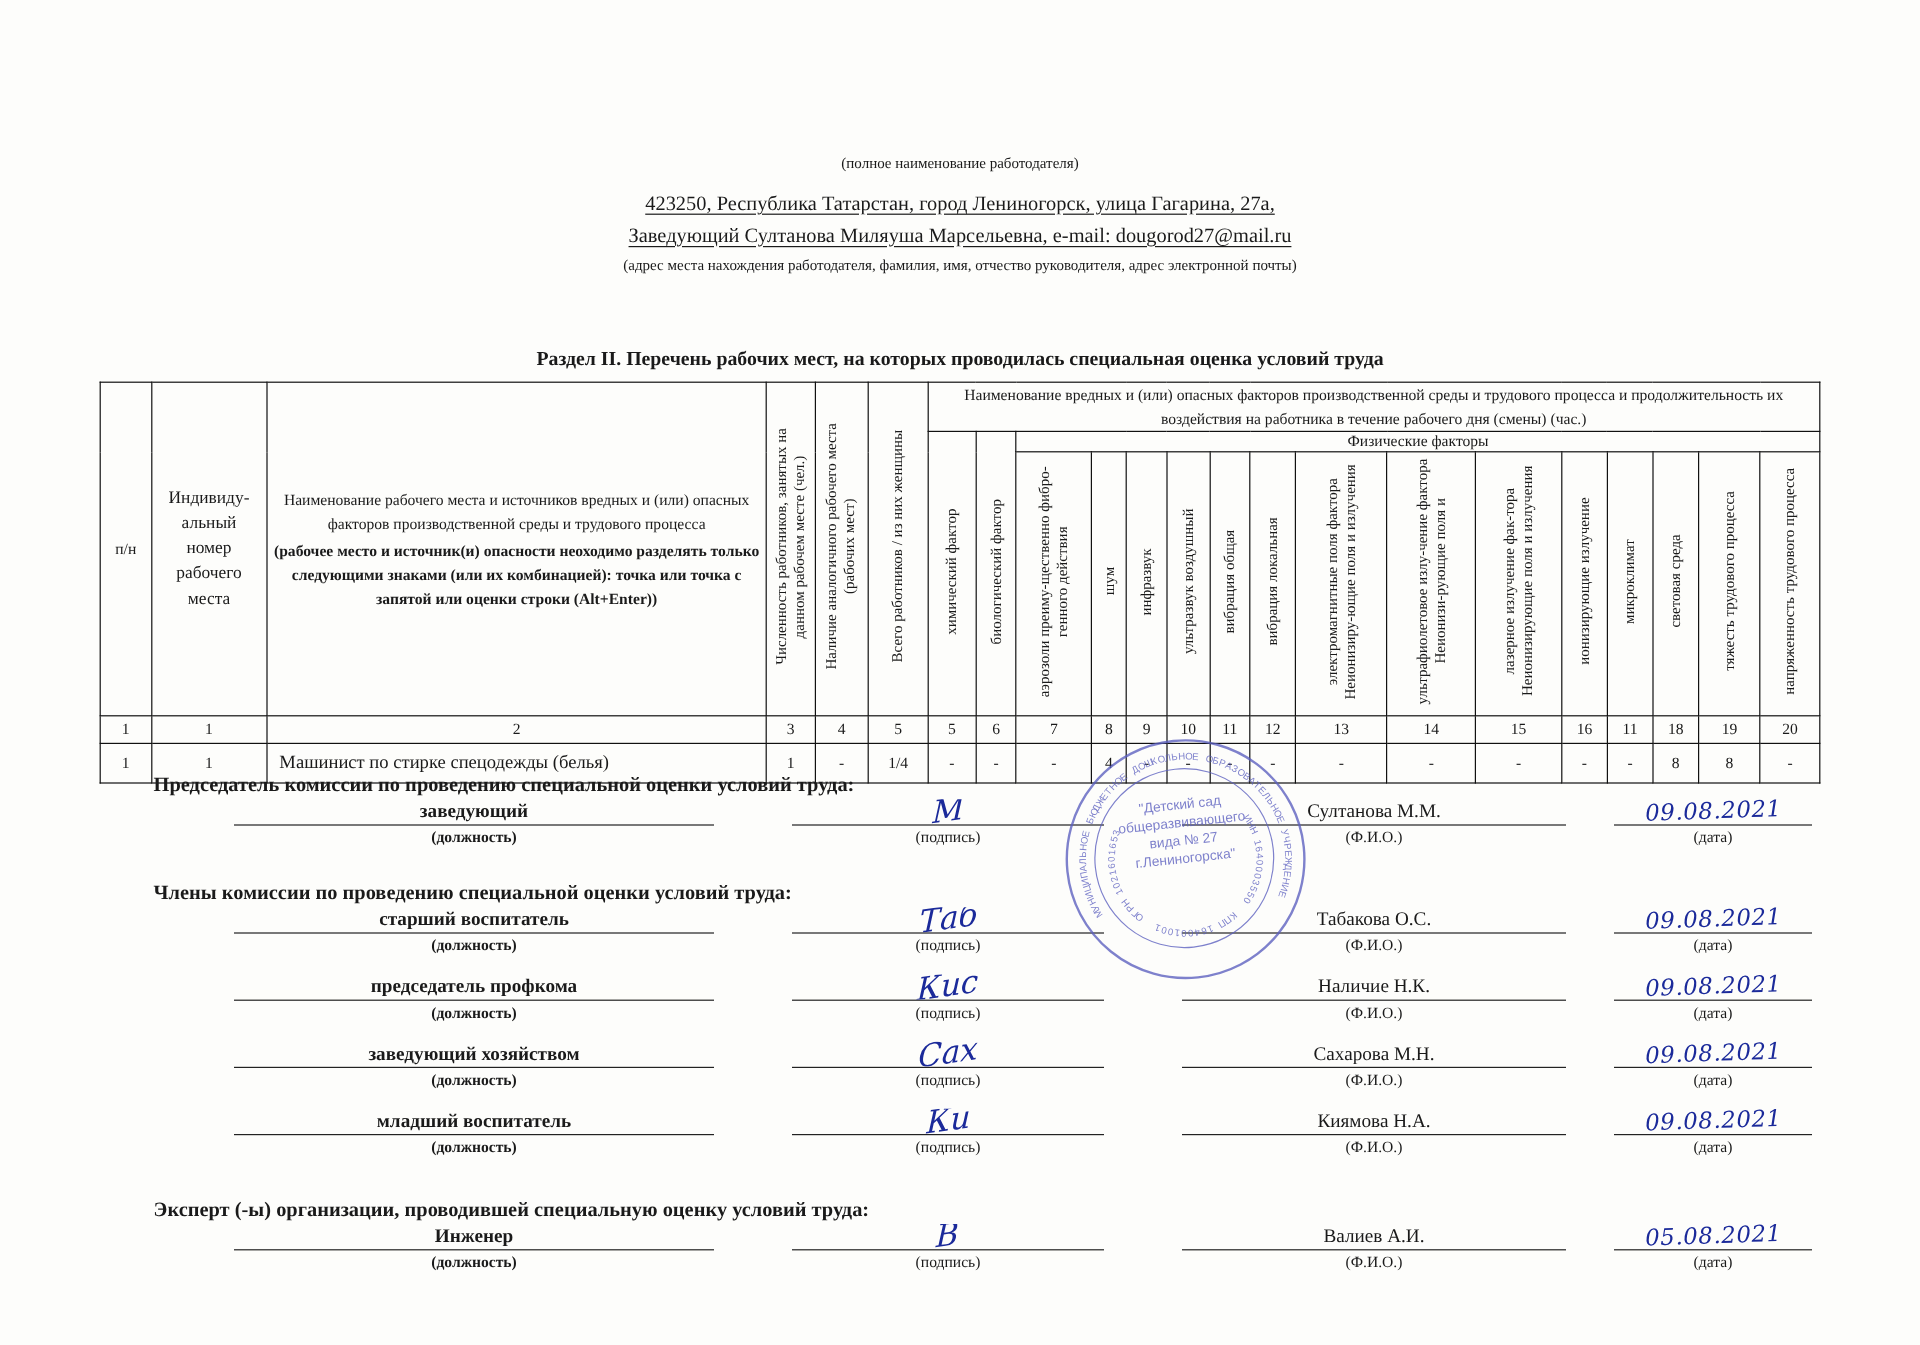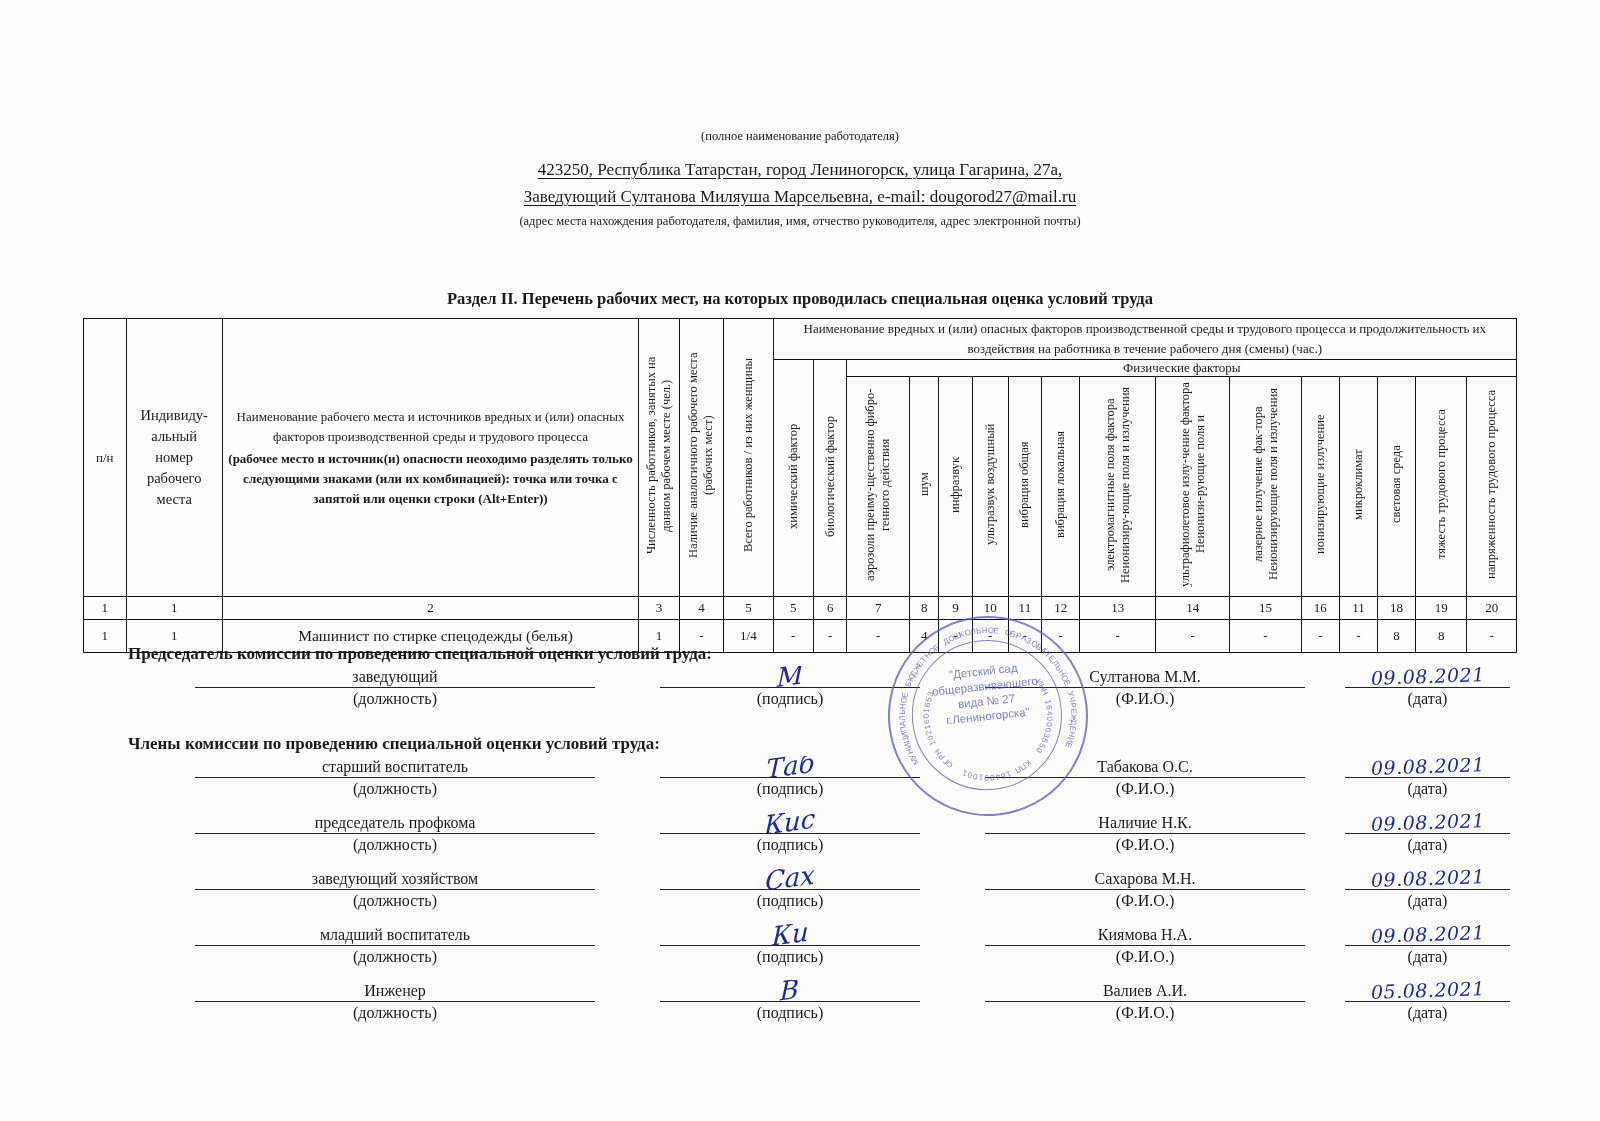--- a/index.html
+++ b/index.html
@@ -100,21 +100,21 @@
   }
   .numrow td {
     font-size: 14px;
     height: 22px;
   }
   .datarow td {
     font-size: 15px;
     height: 32px;
   }
   .datarow td.left {
-    text-align: center;
+    text-align: left;
     padding-left: 10px;
     font-size: 15.5px;
   }
   
   .sig-area {
     position: absolute;
     left: 0;
     top: 630px;
     width: 1600px;
   }
@@ -138,24 +138,24 @@
     height: 21px;
     line-height: 21px;
     white-space: nowrap;
     overflow: hidden;
   }
   .fld .rule {
     border-top: 1px solid #222;
     height: 0;
   }
   .fld .cap {
-    font-size: 16px;
+    font-size: 13px;
     margin-top: 2px;
   }
-  .f-post { left: 195px;  width: 400px; }
+  .f-post { left: 195px;  width: 400px; font-weight: bold; }
   .f-sign { left: 660px;  width: 260px; }
   .f-name { left: 985px;  width: 320px; }
   .f-date { left: 1345px; width: 165px; }
   .hand {
     font-family: "DejaVu Serif", serif;
     font-style: italic;
     color: #1b2a9a;
     font-size: 19px;
     letter-spacing: 0.5px;
     transform: rotate(-2deg);
@@ -471,20 +471,21 @@
         <div class="rule"></div>
         <div class="cap">(Ф.И.О.)</div>
       </div>
       <div class="fld f-date">
         <div class="val"><span class="hand">09.08.2021</span></div>
         <div class="rule"></div>
         <div class="cap">(дата)</div>
       </div>
     </div>
 
+    <div class="sig-head" style="margin-top:20px">Эксперт (-ы) организации, проводившей специальную оценку условий труда:</div>
 
     <div class="sig-row">
       <div class="fld f-post">
         <div class="val">Инженер</div>
         <div class="rule"></div>
         <div class="cap">(должность)</div>
       </div>
       <div class="fld f-sign">
         <div class="val"><span class="scribble">В</span></div>
         <div class="rule"></div>

